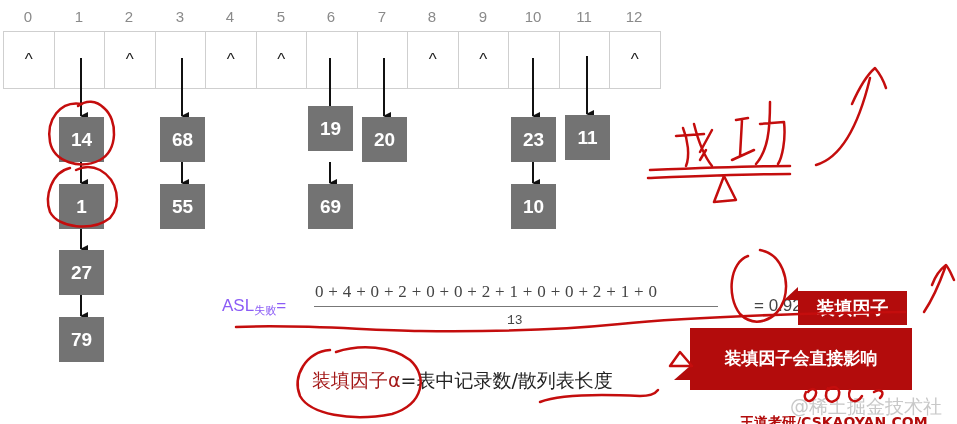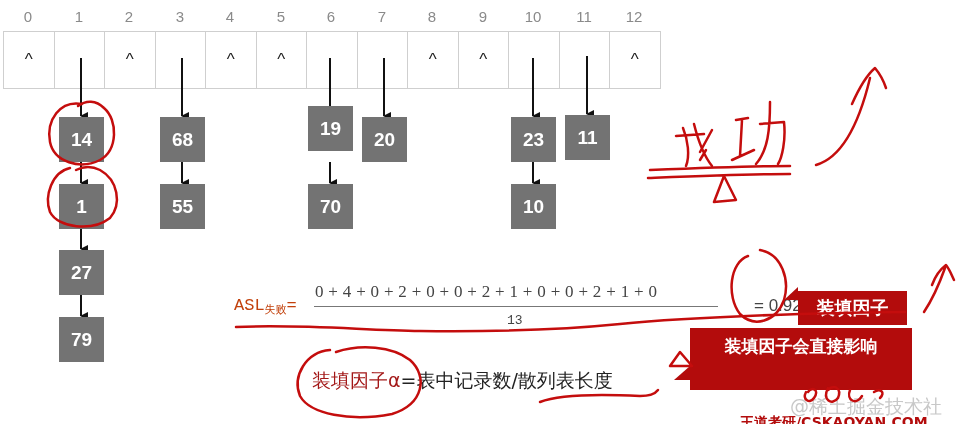--- a/index.html
+++ b/index.html
@@ -20,22 +20,22 @@
     display: flex; align-items: center; justify-content: center;
     font-size: 17px; color: #222;
   }
   .node {
     position: absolute; width: 45px; height: 45px; background: #737373;
     color: #fff; font-weight: bold; font-size: 19px;
     display: flex; align-items: center; justify-content: center;
   }
   svg.overlay { position: absolute; left: 0; top: 0; pointer-events: none; }
   .asl {
-    position: absolute; left: 234px; top: 296px; font-size: 17px; color: #c2410c;
-    font-family: Liberation Mono, monospace;
+    position: absolute; left: 222px; top: 296px; font-size: 17px; color: #8b5cf6;
+    font-family: Liberation Sans, sans-serif;
   }
   .asl sub { font-size: 11px; vertical-align: -3px; }
   .numerator {
     position: absolute; left: 315px; top: 282px; font-size: 17px; color: #444;
     font-family: "Liberation Serif", "DejaVu Serif", serif; letter-spacing: 0.3px;
   }
   .frac-line { position: absolute; left: 314px; top: 306px; width: 404px; height: 1px; background: #777; }
   .denominator {
     position: absolute; left: 507px; top: 313px; font-size: 13px; color: #444;
     font-family: Liberation Mono, monospace;
@@ -43,21 +43,21 @@
   .result {
     position: absolute; left: 722px; top: 296px; font-size: 17px; color: #444;
     font-family: Liberation Sans, sans-serif;
     margin-left: 32px;
   }
   .callout {
     position: absolute; background: #b30c0c; color: #fff; font-weight: bold;
     font-family: "DejaVu Sans", sans-serif;
   }
   .callout1 { left: 798px; top: 279px; width: 109px; height: 34px; font-size: 18px; display:flex; align-items:center; justify-content:center;margin-top:12px; }
-  .callout2 { left: 690px; top: 328px; width: 222px; height: 62px; font-size: 17px; line-height: 29px; text-align: center; padding-top: 4px; box-sizing: border-box; }
+  .callout2 { left: 690px; top: 328px; width: 222px; height: 62px; font-size: 17px; line-height: 29px; text-align: center; padding-top: 16px; box-sizing: border-box; }
   .def {
     position: absolute; left: 312px; top: 368px; font-size: 19px; color: #222;
     font-family: "DejaVu Sans", sans-serif;
   }
   .def .term { color: #a31818; }
   .watermark {
     position: absolute; left: 790px; top: 394px; font-size: 19px; color: #c8c8c8;
     font-family: "DejaVu Sans", sans-serif;
   }
   .footer-brand {
@@ -130,21 +130,21 @@
 
 <div class="node" style="left:59px;top:117px">14</div>
 <div class="node" style="left:59px;top:184px">1</div>
 <div class="node" style="left:59px;top:250px">27</div>
 <div class="node" style="left:59px;top:317px">79</div>
 
 <div class="node" style="left:160px;top:117px">68</div>
 <div class="node" style="left:160px;top:184px">55</div>
 
 <div class="node" style="left:308px;top:106px">19</div>
-<div class="node" style="left:308px;top:184px">70</div>
+<div class="node" style="left:308px;top:184px">69</div>
 
 <div class="node" style="left:362px;top:117px">20</div>
 
 <div class="node" style="left:511px;top:117px">23</div>
 <div class="node" style="left:511px;top:184px">10</div>
 
 <div class="node" style="left:565px;top:115px">11</div>
 
 <div class="asl"><span>ASL</span><sub>失败</sub><span>=</span></div>
 <div class="numerator">0 + 4 + 0 + 2 + 0 + 0 + 2 + 1 + 0 + 0 + 2 + 1 + 0</div>

